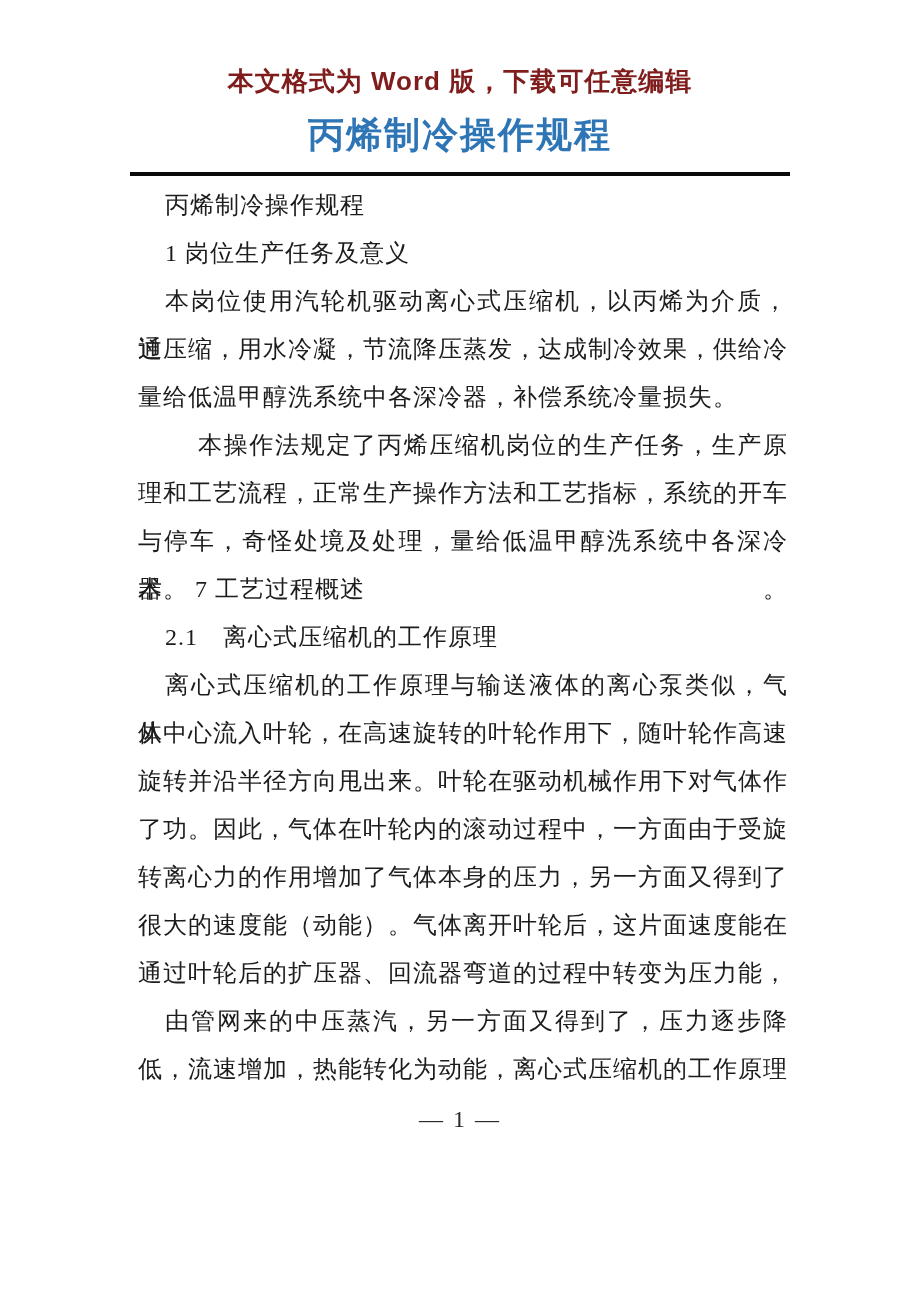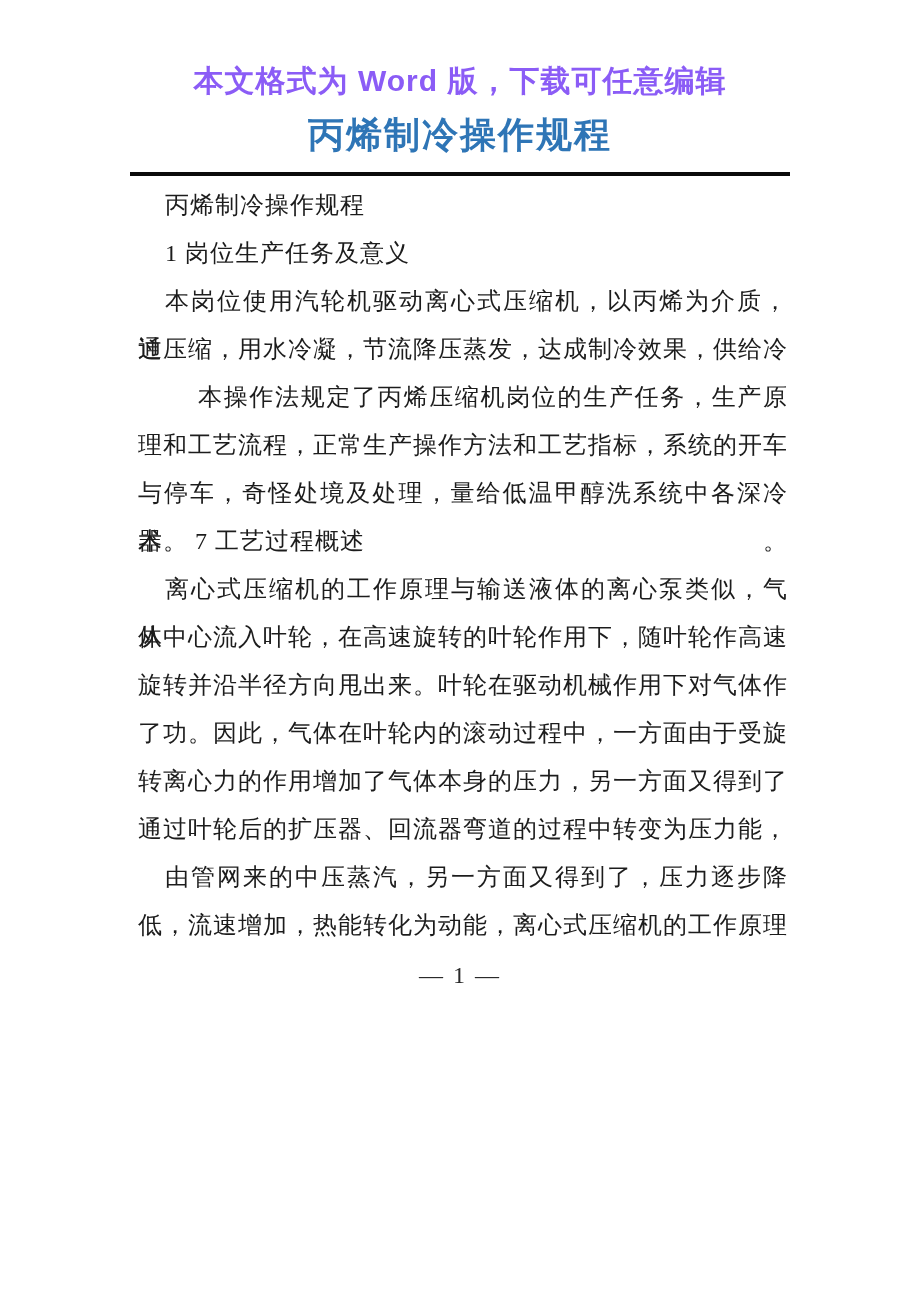--- a/index.html
+++ b/index.html
@@ -15,24 +15,24 @@
   .page {
     width: 920px;
     height: 1302px;
     background: #ffffff;
   }
   .format-notice {
     margin-top: 64px;
     text-align: center;
     font-family: "Liberation Sans", "DejaVu Sans", sans-serif;
     font-weight: bold;
-    font-size: 30px;
+    font-size: 26px;
     line-height: 34px;
     letter-spacing: 1px;
-    color: #8b5cf6;
+    color: #7f1d1d;
   }
   .doc-title {
     margin-top: 13px;
     text-align: center;
     font-weight: bold;
     font-size: 36px;
     line-height: 48px;
     letter-spacing: 2px;
     color: #2e75b6;
   }
@@ -80,29 +80,32 @@
 
   <div class="doc-title">丙烯制冷操作规程</div>
 
   <div class="title-rule"></div>
 
   <div class="body-text">
     <div class="line indent1">丙烯制冷操作规程</div>
     <div class="line indent1">1 岗位生产任务及意义</div>
     <div class="line indent1 justify">本岗位使用汽轮机驱动离心式压缩机，以丙烯为介质，通</div>
     <div class="line justify">过压缩，用水冷凝，节流降压蒸发，达成制冷效果，供给冷</div>
+    <div class="line">量给低温甲醇洗系统中各深冷器，补偿系统冷量损失。</div>
     <div class="line indent2 justify">本操作法规定了丙烯压缩机岗位的生产任务，生产原</div>
     <div class="line justify">理和工艺流程，正常生产操作方法和工艺指标，系统的开车</div>
     <div class="line justify">与停车，奇怪处境及处理，量给低温甲醇洗系统中各深冷器。</div>
     <div class="line">术。 7 工艺过程概述</div>
+    <div class="line indent1">2.1　离心式压缩机的工作原理</div>
     <div class="line indent1 justify">离心式压缩机的工作原理与输送液体的离心泵类似，气体</div>
     <div class="line justify">从中心流入叶轮，在高速旋转的叶轮作用下，随叶轮作高速</div>
     <div class="line justify">旋转并沿半径方向甩出来。叶轮在驱动机械作用下对气体作</div>
     <div class="line justify">了功。因此，气体在叶轮内的滚动过程中，一方面由于受旋</div>
     <div class="line justify">转离心力的作用增加了气体本身的压力，另一方面又得到了</div>
+    <div class="line justify">很大的速度能（动能）。气体离开叶轮后，这片面速度能在</div>
     <div class="line justify">通过叶轮后的扩压器、回流器弯道的过程中转变为压力能，</div>
     <div class="line indent1 justify">由管网来的中压蒸汽，另一方面又得到了，压力逐步降</div>
     <div class="line justify">低，流速增加，热能转化为动能，离心式压缩机的工作原理</div>
   </div>
 
   <div class="page-footer">— 1 —</div>
 
 </div>
 
 </body></html>

